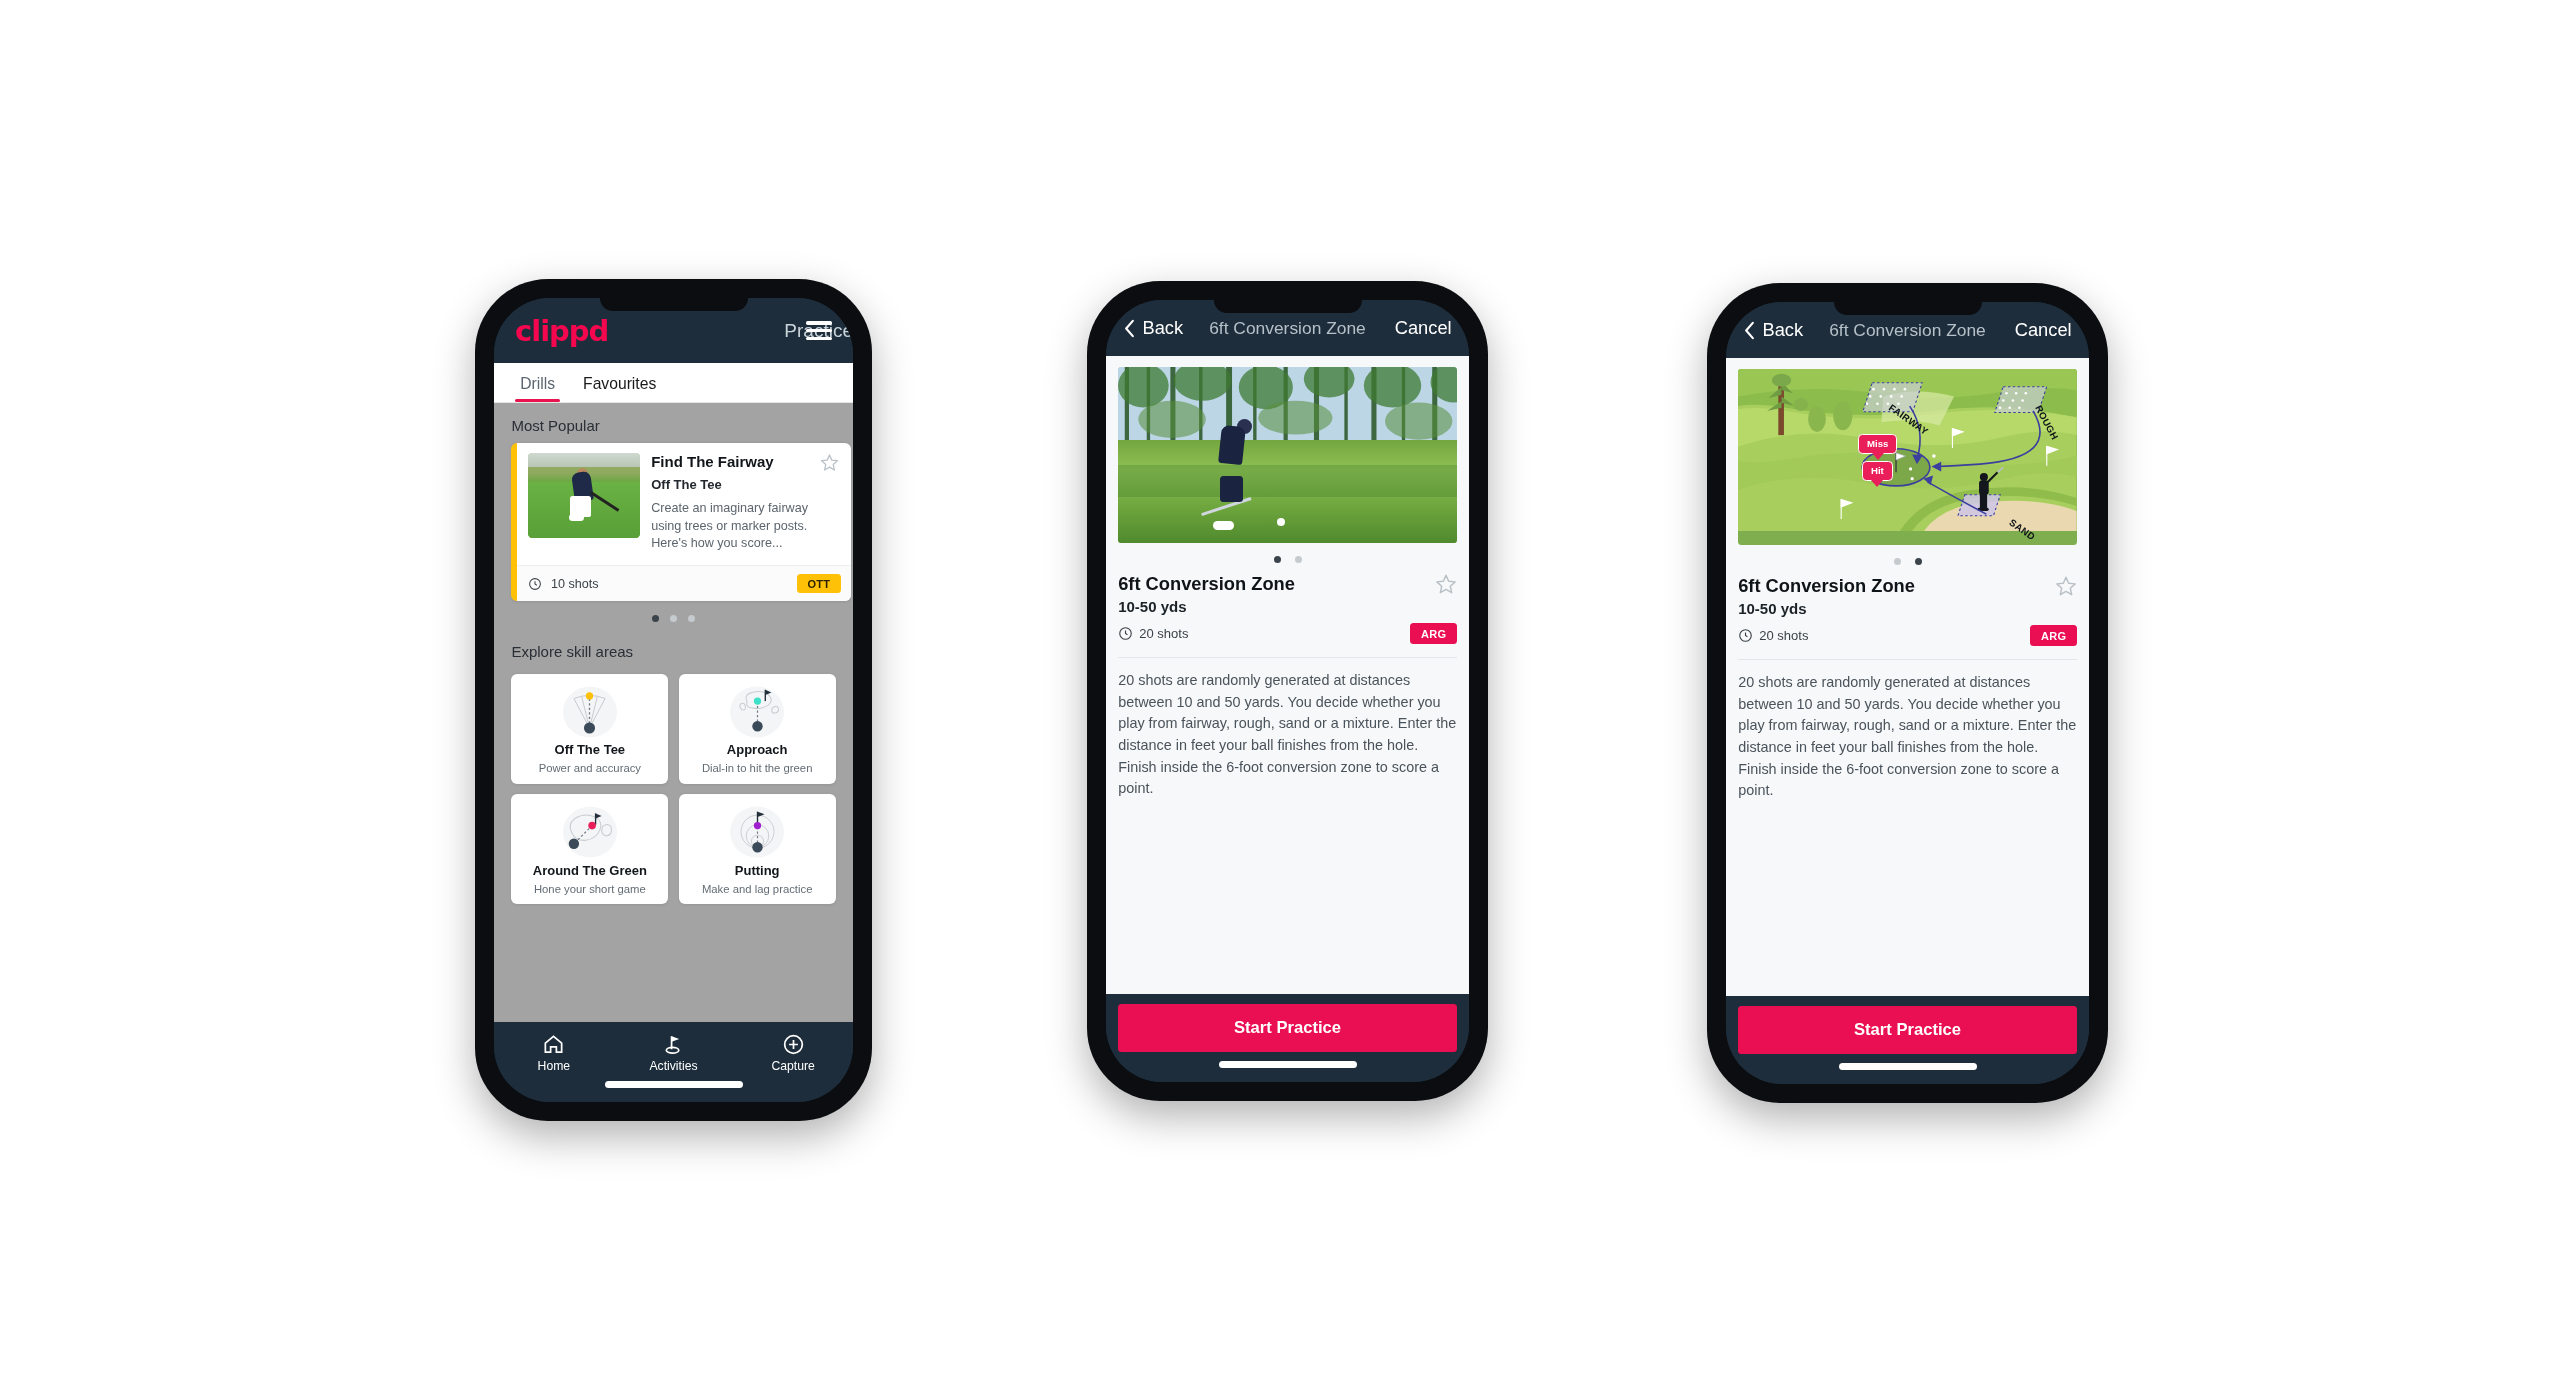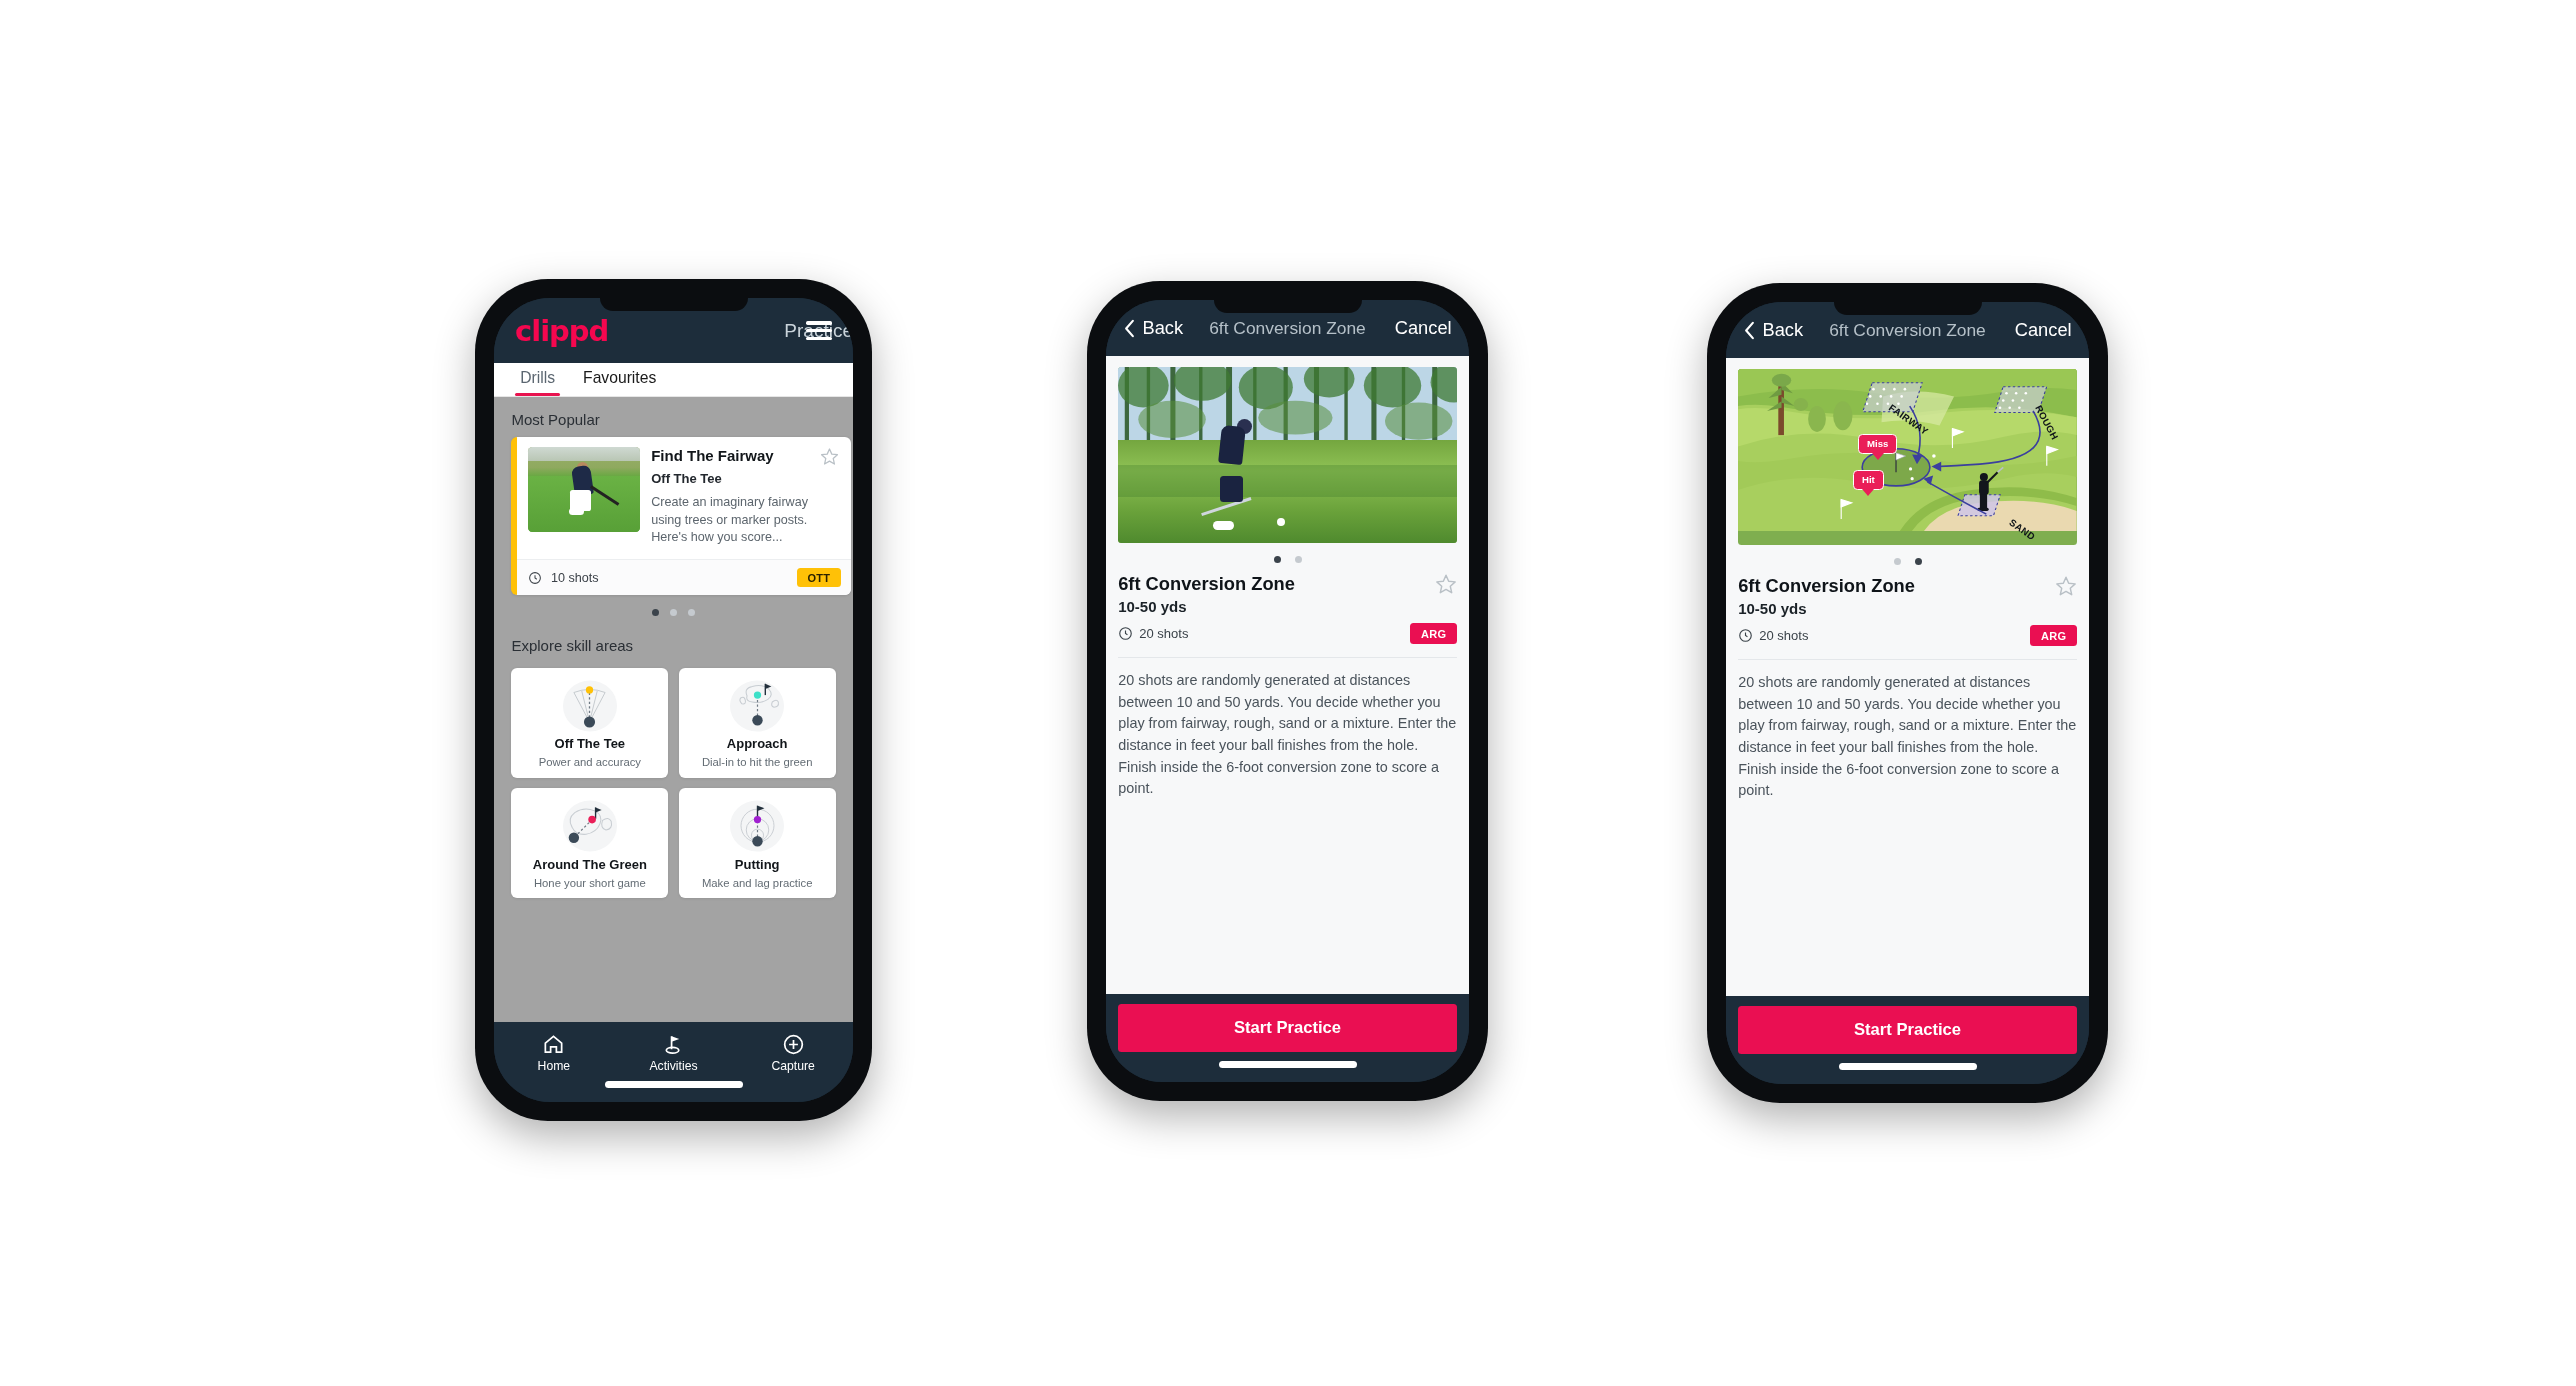--- a/index.html
+++ b/index.html
@@ -65,21 +65,21 @@
     pointer-events: none;
   }
   .hamburger {
     margin-left: auto; width: 26px; height: 19px;
     display: flex; flex-direction: column; justify-content: space-between;
     position: relative; z-index: 5;
   }
   .hamburger i { display: block; height: 3.5px; background: #ffffff; border-radius: 1.7px; }
 
   .tabs-bar {
-    background: #ffffff; height: 34px;
+    background: #ffffff; height: 40px;
     display: flex; align-items: flex-end;
     padding-left: 12.2px; flex: 0 0 auto;
     border-bottom: 0.9px solid #e6e6e6;
   }
   .tab {
     font-size: 15.7px; padding: 0 14px 8.7px 14px;
     color: #6d7880; position: relative;
   }
   .tab.active { color: #5b6670; }
   .tab.other { color: #1a1a1a; }
@@ -660,21 +660,21 @@
               <circle cx="178" cy="90" r="2.4"></circle>
               <circle cx="243" cy="108" r="2.2"></circle>
             </g>
           </svg>
 
           <div class="zonelabel" style="left:148px; top:45px; transform: rotate(35deg);">FAIRWAY</div>
           <div class="zonelabel" style="left:290px; top:48px; transform: rotate(62deg);">ROUGH</div>
           <div class="zonelabel" style="left:270px; top:155px; transform: rotate(35deg);">SAND</div>
 
           <div class="tagmark" style="left:120px; top:65px;">Miss</div>
-          <div class="tagmark" style="left:115px; top:92px;margin-top:9px;">Hit</div>
+          <div class="tagmark" style="left:124px; top:92px;">Hit</div>
         </div>
 
         <div class="carousel-dots">
           <span class="dot"></span>
           <span class="dot on"></span>
         </div>
 
         <div class="detail-head">
           <div>
             <div class="detail-title">6ft Conversion Zone</div>

